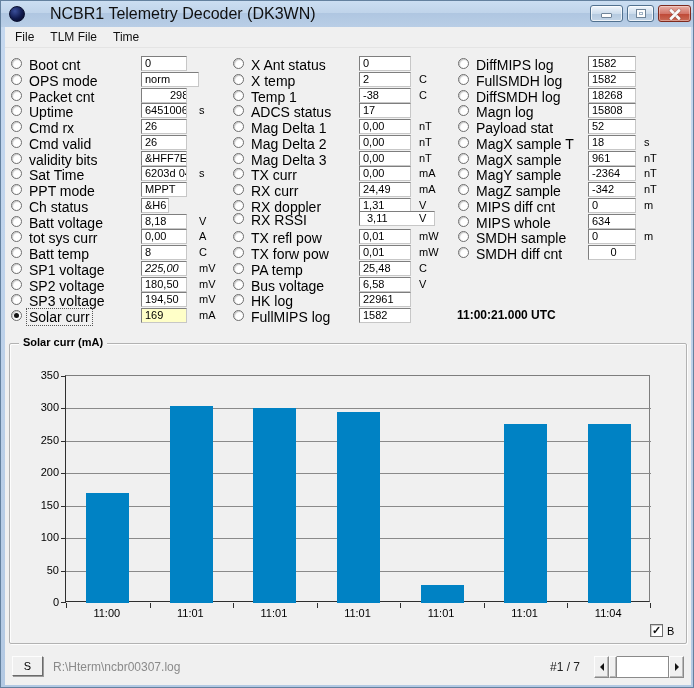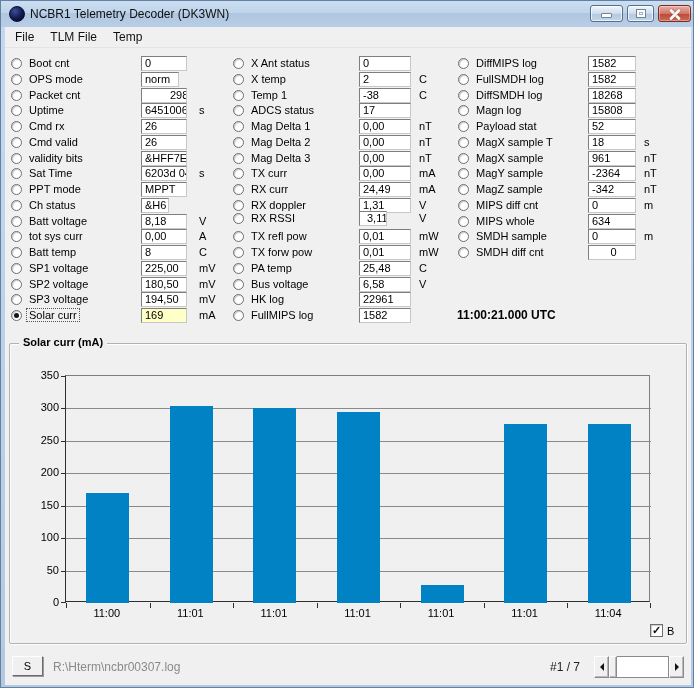--- a/index.html
+++ b/index.html
@@ -11,21 +11,21 @@
     border:1px solid #64819F; }
 
   
   .titlebar { position:absolute; left:0; top:0; right:0; height:26px;
     background: linear-gradient(#CBDEF2 0%, #C0D4EA 45%, #AFC6E1 46%, #B9CEE6 100%);
     display:flex; align-items:center; }
   .app-icon { width:16px; height:16px; margin:0 5px 0 8px;
     border-radius:50%;
     background: radial-gradient(circle at 35% 30%, #3A4E9A 0%, #101A4D 55%, #05081F 100%);
     border:1px solid #0A1030; }
-  .title-text { font-size:12px; color:#101010; }
+  .title-text { font-size:16px; color:#101010;margin-left:20px; }
   .win-buttons { position:absolute; right:2px; top:4px; display:flex; gap:4px; }
   .winbtn { height:17px; border-radius:3px; display:flex; align-items:center; justify-content:center;
     border:1px solid #51718F;
     background: linear-gradient(#F2F7FC, #CCDCEC 50%, #B4C9DF 51%, #C3D5E7);
     box-shadow: inset 0 0 0 1px rgba(255,255,255,.7); }
   .winbtn.min { width:33px; } .winbtn.max { width:27px; } 
   .winbtn.close { width:33px; border-color:#7E2A1E;
     background: linear-gradient(#E8AFA5, #D3766A 50%, #BE4735 51%, #C96A56);
     box-shadow: inset 0 0 0 1px rgba(255,255,255,.35); }
   .glyph-min { width:11px; height:5px; background:#FDFDFD; border:1px solid #6F8499; border-radius:1px; margin-top:4px; }
@@ -41,21 +41,21 @@
     border-bottom:1px solid #E4E4E4; }
   .menu-item { font-size:12px; color:#111; padding:2px 8px; }
 
   
   .fcol { position:absolute; top:29px; width:224px; height:285px; }
   #col0 { left:4px; } #col1 { left:226px; } #col2 { left:451px; }
   .frow { position:absolute; left:0; height:16px; width:224px; }
   .radio { position:absolute; left:2px; top:2px; width:11px; height:11px; border-radius:50%;
     background:#fff; border:1px solid #6E6E6E; box-shadow: inset 1px 1px 1px #C9C9C9; }
   .radio.checked::after { content:""; position:absolute; left:2px; top:2px; width:5px; height:5px; border-radius:50%; background:#141414; }
-  .flabel { position:absolute; left:18px; top:1px; font-size:11px; color:#000; white-space:nowrap; padding:0 2px; }
+  .flabel { position:absolute; left:18px; top:1px; font-size:14px; color:#000; white-space:nowrap; padding:0 2px; }
   .flabel.focused { outline:1px dotted #555; }
   .fvalue { position:absolute; top:0; height:15px; background:#fff; border:1px solid #7E7E7E;
     border-bottom-color:#C7C7C7; border-right-color:#C7C7C7;
     font-size:11px; line-height:13px; padding-left:3px; color:#000; overflow:hidden; white-space:nowrap; }
   .fvalue.hl { background:#FFFFC8; }
   .funit { position:absolute; top:1px; font-size:11px; color:#000; }
 
   .utc-time { position:absolute; left:452px; top:281px; font-size:12px; font-weight:bold; color:#000; }
 
   
@@ -116,34 +116,34 @@
           <span class="glyph-close"></span>
         </div>
     </div>
   </div>
 
   <div class="client">
 
     <div class="menubar" id="menubar">
         <div class="menu-item">File</div>
         <div class="menu-item">TLM File</div>
-        <div class="menu-item">Temp</div>
+        <div class="menu-item">Time</div>
       </div>
 
     <div class="fcol" id="col0">
         <div class="frow" style="top: 0px;">
           <span class="radio"></span>
           <span class="flabel">Boot cnt</span>
           <div class="fvalue" style="left: 132px; width: 46px;">0</div>
           <span class="funit" style="left: 190px;"></span>
         </div>
         <div class="frow" style="top: 16px;">
           <span class="radio"></span>
           <span class="flabel">OPS mode</span>
-          <div class="fvalue" style="left: 132px; width: 38px;">norm</div>
+          <div class="fvalue" style="left: 132px; width: 58px;">norm</div>
           <span class="funit" style="left: 190px;"></span>
         </div>
         <div class="frow" style="top: 32px;">
           <span class="radio"></span>
           <span class="flabel">Packet cnt</span>
           <div class="fvalue" style="left: 132px; width: 46px; padding-left: 28px;">29841</div>
           <span class="funit" style="left: 190px;"></span>
         </div>
         <div class="frow" style="top: 47px;">
           <span class="radio"></span>
@@ -201,21 +201,21 @@
         </div>
         <div class="frow" style="top: 189px;">
           <span class="radio"></span>
           <span class="flabel">Batt temp</span>
           <div class="fvalue" style="left: 132px; width: 46px;">8</div>
           <span class="funit" style="left: 190px;">C</span>
         </div>
         <div class="frow" style="top: 205px;">
           <span class="radio"></span>
           <span class="flabel">SP1 voltage</span>
-          <div class="fvalue" style="left: 132px; width: 46px;">225,00</div>
+          <div class="fvalue" style="left: 132px; width: 46px; font-style: italic;">225,00</div>
           <span class="funit" style="left: 190px;">mV</span>
         </div>
         <div class="frow" style="top: 221px;">
           <span class="radio"></span>
           <span class="flabel">SP2 voltage</span>
           <div class="fvalue" style="left: 132px; width: 46px;">180,50</div>
           <span class="funit" style="left: 190px;">mV</span>
         </div>
         <div class="frow" style="top: 236px;">
           <span class="radio"></span>
@@ -287,21 +287,21 @@
         </div>
         <div class="frow" style="top: 142px;">
           <span class="radio"></span>
           <span class="flabel">RX doppler</span>
           <div class="fvalue" style="left: 128px; width: 52px;">1,31</div>
           <span class="funit" style="left: 188px;">V</span>
         </div>
         <div class="frow" style="top: 155px;">
           <span class="radio"></span>
           <span class="flabel">RX RSSI</span>
-          <div class="fvalue" style="left: 128px; width: 28px; padding-left: 7px;">3,11</div>
+          <div class="fvalue" style="left: 128px; width: 76px; padding-left: 7px;">3,11</div>
           <span class="funit" style="left: 188px;">V</span>
         </div>
         <div class="frow" style="top: 173px;">
           <span class="radio"></span>
           <span class="flabel">TX refl pow</span>
           <div class="fvalue" style="left: 128px; width: 52px;">0,01</div>
           <span class="funit" style="left: 188px;">mW</span>
         </div>
         <div class="frow" style="top: 189px;">
           <span class="radio"></span>

